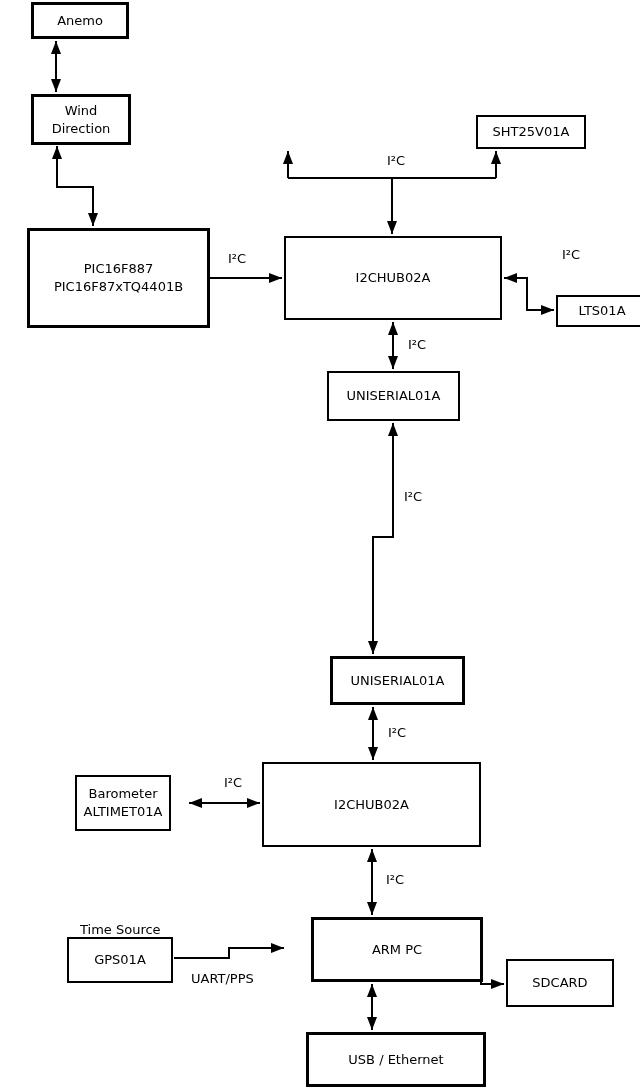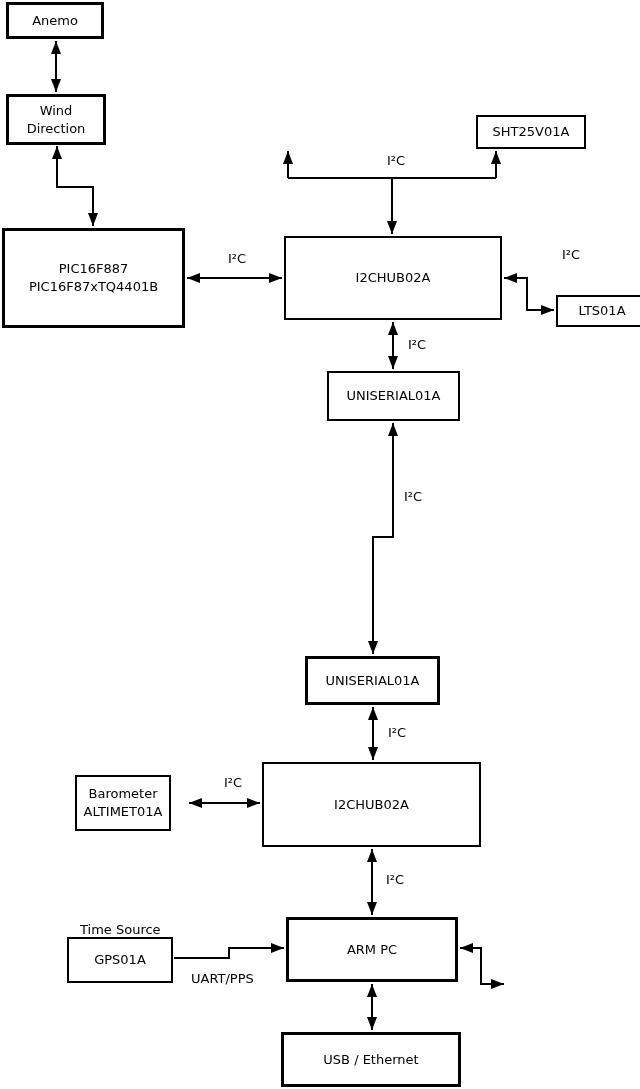--- a/index.html
+++ b/index.html
@@ -30,21 +30,21 @@
     background: #ffffff;
     display: flex;
     flex-direction: column;
     align-items: center;
     justify-content: center;
     text-align: center;
     font-size: 13px;
     line-height: 1.35;
     white-space: nowrap;
   }
-  .node.thick { border-width: 3px; }
+  .node.thick { border-width: 3px; margin-left: 25px; }
   .elabel {
     position: absolute;
     font-size: 13px;
     white-space: nowrap;
   }
   
   .n-anemo   { left: 6px;   top: 2px;    width: 98px;  height: 37px; }
   .n-wind    { left: 6px;   top: 94px;   width: 100px; height: 51px; }
   .n-pic     { left: 2px;   top: 228px;  width: 183px; height: 100px; }
   .n-isl     { left: 233px; top: 115px;  width: 110px; height: 34px; }
@@ -147,20 +147,23 @@
   </div>
 
   <div class="node n-gps">
     <span>GPS01A</span>
   </div>
 
   <div class="node thick n-arm">
     <span>ARM PC</span>
   </div>
 
+  <div class="node n-sdcard">
+    <span>SDCARD</span>
+  </div>
 
   <div class="node thick n-usb">
     <span>USB / Ethernet</span>
   </div>
 
   <span class="elabel l-i2c-pic">I²C</span>
   <span class="elabel l-i2c-sensors">I²C</span>
   <span class="elabel l-i2c-lts">I²C</span>
   <span class="elabel l-i2c-hub1uni">I²C</span>
   <span class="elabel l-i2c-long">I²C</span>

